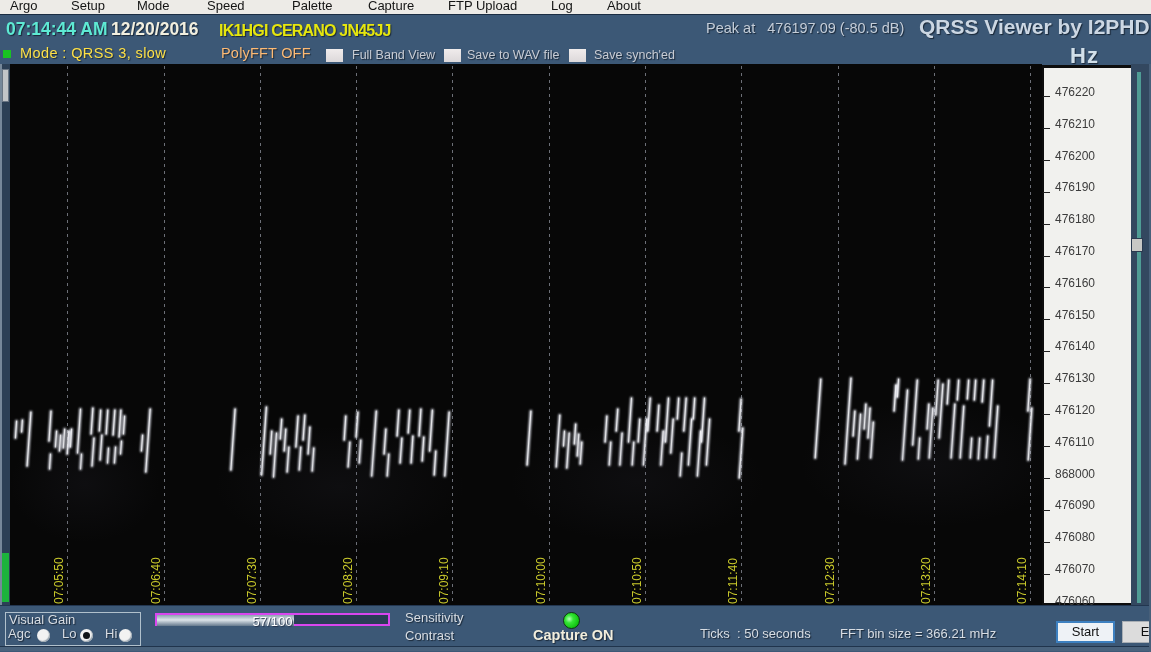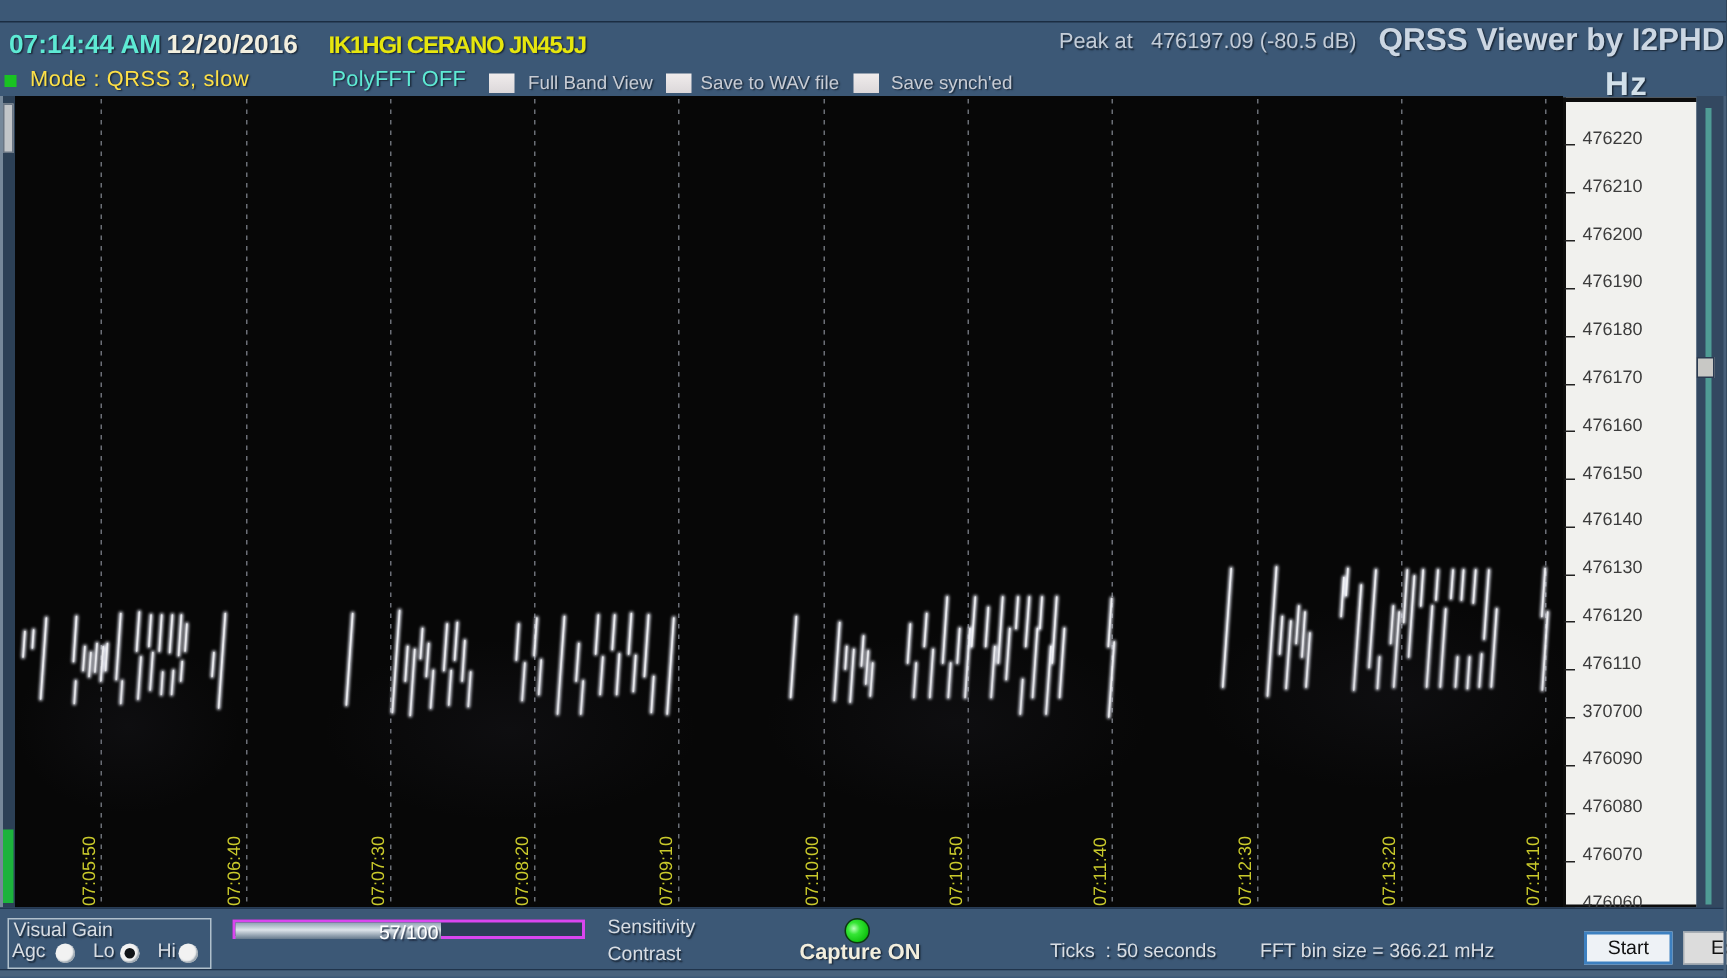--- a/index.html
+++ b/index.html
@@ -33,31 +33,42 @@
 .radio.sel::after { content:""; position:absolute; left:3px; top:3px; width:7px; height:7px; border-radius:50%; background:#101418; }
 .pbar { position:absolute; width:235px; height:13px; background:#2b3e57; border:2px solid #d946ef; }
 .pfill { position:absolute; left:0; top:0; height:11px; }
 .ptext { position:absolute; width:100%; text-align:center; top:-1px; color:#fff; font-size:13px; text-shadow:1px 1px 1px #223048; }
 .btn { position:absolute; width:56px; height:21px; background:#f0f0f0; border:1px solid #2a3a50; box-shadow:0 0 0 1px #8fa0b2; text-align:center; font-size:13px; color:#111; line-height:19px;margin-left:40px; }
 </style>
 </head>
 <body>
 <div id="root">
 
+  <div id="menubar" class="abs">
+    <span style="left:10px">Argo</span>
+    <span style="left:71px">Setup</span>
+    <span style="left:137px">Mode</span>
+    <span style="left:207px">Speed</span>
+    <span style="left:292px">Palette</span>
+    <span style="left:368px">Capture</span>
+    <span style="left:448px">FTP Upload</span>
+    <span style="left:551px">Log</span>
+    <span style="left:607px">About</span>
+  </div>
 
   <div id="header" class="abs">
     <span class="abs hsh" style="left:6px; top:4px; font-size:17.5px; font-weight:bold; color:#5eead4;">07:14:44 AM</span>
     <span class="abs hsh" style="left:111px; top:4px; font-size:17.5px; font-weight:bold; color:#f2efdf;">12/20/2016</span>
     <span class="abs hsh" style="left:219px; top:7px; font-size:16px; font-weight:bold; color:#e6e60e; letter-spacing:-0.8px;">IK1HGI CERANO JN45JJ</span>
     <span class="abs hsh" style="left:706px; top:5px; font-size:14.5px; color:#c4cdd8;">Peak at&nbsp;&nbsp; 476197.09 (-80.5 dB)</span>
     <span class="abs hsh" style="left:919px; top:0px; font-size:21px; font-weight:bold; color:#ccd7e3; letter-spacing:0px;">QRSS Viewer by I2PHD</span>
     <span class="abs hsh" style="left:1070px; top:28px; font-size:22px; font-weight:bold; color:#d2e0ea; letter-spacing:1px;">Hz</span>
     <div class="abs" style="left:3px; top:35px; width:8px; height:8px; background:#19c322;"></div>
     <span class="abs hsh" style="left:20px; top:30px; font-size:14.5px; color:#fde047; letter-spacing:0.4px;">Mode : QRSS 3, slow</span>
-    <span class="abs hsh" style="left:221px; top:30px; font-size:14.5px; color:#5eead4; letter-spacing:0.2px;">PolyFFT OFF</span>
+    <span class="abs hsh" style="left:221px; top:30px; font-size:14.5px; color:#fdba74; letter-spacing:0.2px;">PolyFFT OFF</span>
     <div class="abs" style="left:326px; top:34px; width:17px; height:13px; background:linear-gradient(#f0ecec,#dcd8da);"></div>
     <span class="abs hsh" style="left:352px; top:33px; font-size:12.5px; color:#c8ccd4;">Full Band View</span>
     <div class="abs" style="left:444px; top:34px; width:17px; height:13px; background:linear-gradient(#f0ecec,#dcd8da);"></div>
     <span class="abs hsh" style="left:467px; top:33px; font-size:12.5px; color:#c8ccd4;">Save to WAV file</span>
     <div class="abs" style="left:569px; top:34px; width:17px; height:13px; background:linear-gradient(#f0ecec,#dcd8da);"></div>
     <span class="abs hsh" style="left:594px; top:33px; font-size:12.5px; color:#c8ccd4;">Save synch'ed</span>
   </div>
 
   <div id="lstrip" class="abs"></div>
   <div id="lthumb" class="abs"></div>
@@ -352,21 +363,21 @@
 <span class="flab" style="top:240px;">476150</span>
 <div class="ftick" style="top:251px;"></div>
 <span class="flab" style="top:271px;">476140</span>
 <div class="ftick" style="top:283px;"></div>
 <span class="flab" style="top:303px;">476130</span>
 <div class="ftick" style="top:315px;"></div>
 <span class="flab" style="top:335px;">476120</span>
 <div class="ftick" style="top:346px;"></div>
 <span class="flab" style="top:367px;">476110</span>
 <div class="ftick" style="top:378px;"></div>
-<span class="flab" style="top:399px;">370700</span>
+<span class="flab" style="top:399px;">868000</span>
 <div class="ftick" style="top:410px;"></div>
 <span class="flab" style="top:430px;">476090</span>
 <div class="ftick" style="top:442px;"></div>
 <span class="flab" style="top:462px;">476080</span>
 <div class="ftick" style="top:474px;"></div>
 <span class="flab" style="top:494px;">476070</span>
 <div class="ftick" style="top:506px;"></div>
 <span class="flab" style="top:526px;">476060</span>
 <div class="ftick" style="top:537px;"></div>
   </div>

